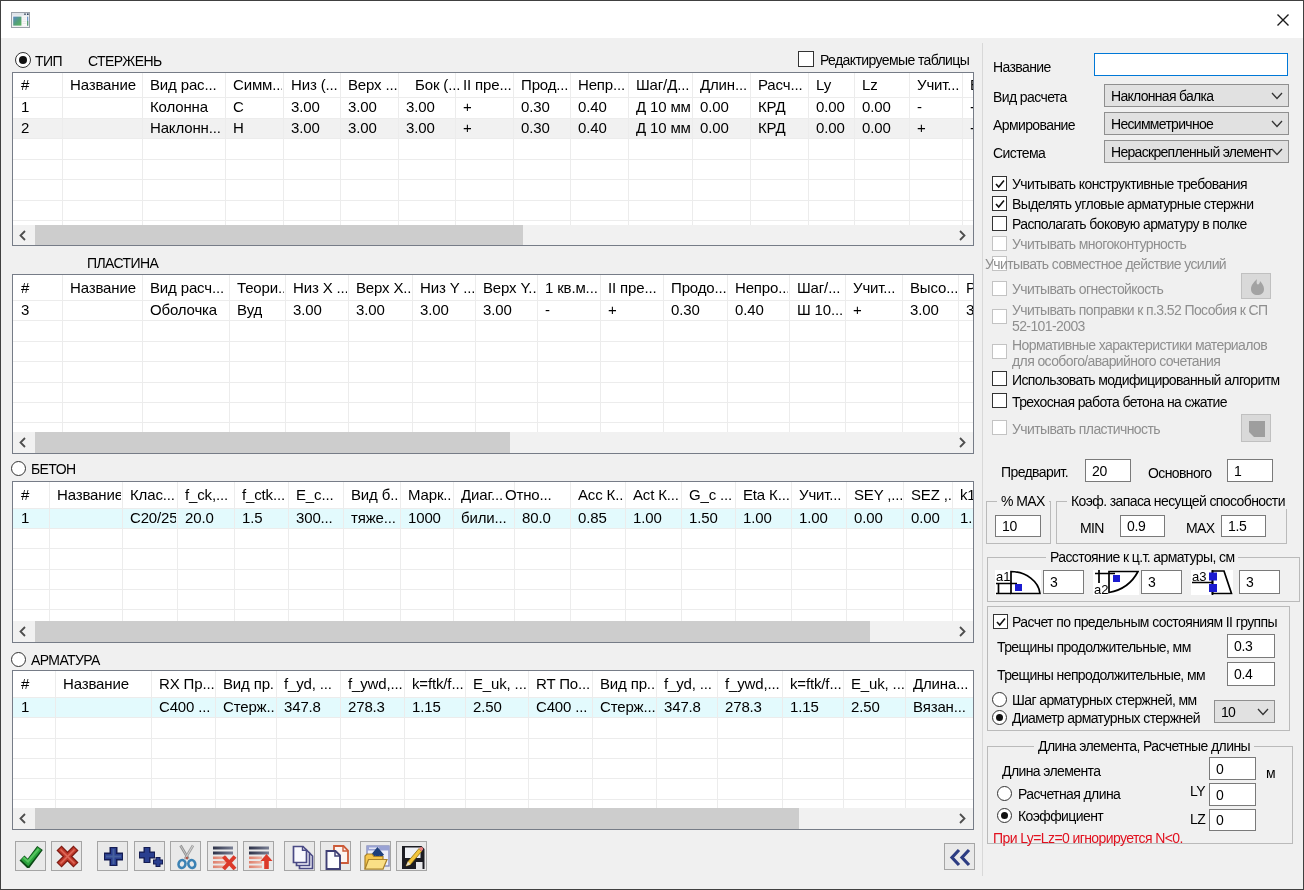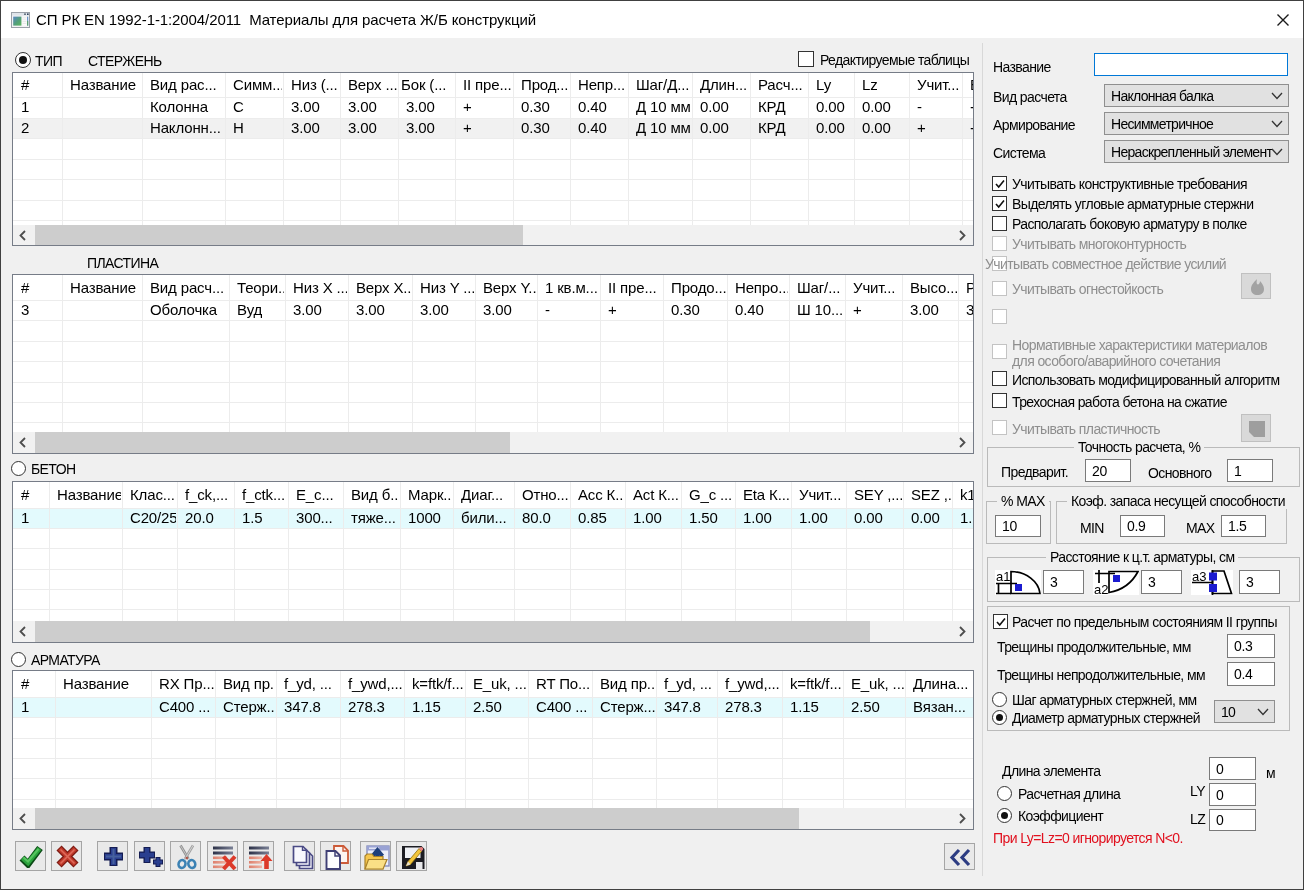--- a/index.html
+++ b/index.html
@@ -25,21 +25,20 @@
 .combo{position:absolute;background:#e1e1e1;border:1px solid #8f8f8f;font-size:14px;letter-spacing:-0.7px;color:#000;padding-left:6px;display:flex;align-items:center;white-space:pre}
 .grp{position:absolute;border:1px solid #bababa}
 .gtitle{position:absolute;top:-9px;background:#f0f0f0;font-size:14px;letter-spacing:-0.6px;color:#000;padding:0 4px;white-space:pre}
 .tbtn{position:absolute;width:31px;height:30px;background:#e9e9e9;border:1px solid #a5a5a5}
 .sqbtn{position:absolute;background:#d9d9d9;border:1px solid #c0c0c0}
 svg{position:absolute;left:0;top:0}
 
 </style></head><body>
 <div id="win">
 <div id="titlebar"></div>
-<div id="title">СП РК EN 1992-1-1:2004/2011  Материалы для расчета Ж/Б конструкций</div>
 <svg style="left:10px;top:11px" width="19" height="16" viewBox="0 0 19 16">
 <rect x="0.5" y="0.5" width="18" height="15" fill="#f2f3f4" stroke="#9aa0a8"></rect>
 <rect x="1" y="1" width="17" height="2.6" fill="#dfe4ea"></rect>
 <rect x="13" y="1.4" width="2" height="1.6" fill="#6b7685"></rect>
       <rect x="16" y="1.4" width="1.6" height="1.6" fill="#30415c"></rect>
 <defs>
         <linearGradient id="tg" x1="0" y1="0" x2="1" y2="1">
 <stop offset="0" stop-color="#5b86c6"></stop>
           <stop offset="0.55" stop-color="#52a077"></stop>
           <stop offset="1" stop-color="#5cb85c"></stop>
@@ -86,21 +85,21 @@
       <div class="hl" style="top:85.5px;width:960px"></div>
       <div class="hl" style="top:106.0px;width:960px"></div>
       <div class="hl" style="top:126.5px;width:960px"></div>
       <div class="hl" style="top:147.0px;width:960px"></div>
       <div class="hc" style="left:8px;top:0;width:40px;height:24px;line-height:24px">#</div>
       <div class="hc" style="left:57px;top:0;width:71px;height:24px;line-height:24px">Название</div>
       <div class="hc" style="left:137px;top:0;width:74px;height:24px;line-height:24px">Вид рас...</div>
       <div class="hc" style="left:220px;top:0;width:49px;height:24px;line-height:24px">Симм...</div>
       <div class="hc" style="left:278px;top:0;width:48px;height:24px;line-height:24px">Низ (...</div>
       <div class="hc" style="left:335px;top:0;width:49px;height:24px;line-height:24px">Верх ...</div>
-      <div class="hc" style="left:388px;top:0;width:48px;height:24px;line-height:24px">Бок (...</div>
+      <div class="hc" style="left:402px;top:0;width:48px;height:24px;line-height:24px">Бок (...</div>
       <div class="hc" style="left:450px;top:0;width:49px;height:24px;line-height:24px">II пре...</div>
       <div class="hc" style="left:508px;top:0;width:48px;height:24px;line-height:24px">Прод...</div>
       <div class="hc" style="left:565px;top:0;width:49px;height:24px;line-height:24px">Непр...</div>
       <div class="hc" style="left:623px;top:0;width:55px;height:24px;line-height:24px">Шаг/Д...</div>
       <div class="hc" style="left:687px;top:0;width:49px;height:24px;line-height:24px">Длин...</div>
       <div class="hc" style="left:745px;top:0;width:49px;height:24px;line-height:24px">Расч...</div>
       <div class="hc" style="left:803px;top:0;width:37px;height:24px;line-height:24px">Ly</div>
       <div class="hc" style="left:849px;top:0;width:46px;height:24px;line-height:24px">Lz</div>
       <div class="hc" style="left:904px;top:0;width:44px;height:24px;line-height:24px">Учит...</div>
       <div class="hc" style="left:957px;top:0;height:24px;line-height:24px">В</div>
@@ -240,21 +239,21 @@
       <div class="hl" style="top:127.00000000000001px;width:960px"></div>
       <div class="hc" style="left:8px;top:0;width:27px;height:26px;line-height:26px">#</div>
       <div class="hc" style="left:44px;top:0;width:64px;height:26px;line-height:26px">Название</div>
       <div class="hc" style="left:117px;top:0;width:46px;height:26px;line-height:26px">Клас...</div>
       <div class="hc" style="left:172px;top:0;width:48px;height:34px;line-height:26px">f_ck,...</div>
       <div class="hc" style="left:229px;top:0;width:45px;height:26px;line-height:26px">f_ctk...</div>
       <div class="hc" style="left:283px;top:0;width:46px;height:26px;line-height:26px">E_c...</div>
       <div class="hc" style="left:338px;top:0;width:48px;height:26px;line-height:26px">Вид б...</div>
       <div class="hc" style="left:395px;top:0;width:44px;height:26px;line-height:26px">Марк...</div>
       <div class="hc" style="left:448px;top:0;width:52px;height:26px;line-height:26px">Диаг...</div>
-      <div class="hc" style="left:509px;top:0;width:47px;height:44px;line-height:26px">Отно...</div>
+      <div class="hc" style="left:492px;top:0;width:47px;height:44px;line-height:26px">Отно...</div>
       <div class="hc" style="left:565px;top:0;width:46px;height:26px;line-height:26px">Асс К...</div>
       <div class="hc" style="left:620px;top:0;width:47px;height:26px;line-height:26px">Act К...</div>
       <div class="hc" style="left:676px;top:0;width:45px;height:26px;line-height:26px">G_c ...</div>
       <div class="hc" style="left:730px;top:0;width:47px;height:26px;line-height:26px">Eta К...</div>
       <div class="hc" style="left:786px;top:0;width:46px;height:26px;line-height:26px">Учит...</div>
       <div class="hc" style="left:841px;top:0;width:48px;height:26px;line-height:26px">SEY ,...</div>
       <div class="hc" style="left:898px;top:0;width:40px;height:26px;line-height:26px">SEZ ,...</div>
       <div class="hc" style="left:947px;top:0;height:26px;line-height:26px">k1</div>
       <div class="cc" style="left:8px;top:26px;width:27px;height:20.2px;line-height:20.2px">1</div>
       <div class="cc" style="left:117px;top:26px;width:46px;height:20.2px;line-height:20.2px">C20/25</div>
@@ -492,35 +491,33 @@
 <div class="cb dis" style="left:991px;top:255px"></div>
 <div class="glbl" style="left:984px;top:255px">Учитывать совместное действие усилий</div>
 <div class="cb dis" style="left:991px;top:280px"></div>
 <div class="glbl" style="left:1011px;top:280px">Учитывать огнестойкость</div>
 <div class="sqbtn" style="left:1240px;top:272px;width:30px;height:26px">
 <svg style="left:7px;top:4px" width="17" height="18" viewBox="0 0 17 18">
 <path d="M8 1 C5 4 2 7 2 11 C2 15 5 17 8.5 17 C12 17 15 15 15 11 C15 8 13 5 11 3 C11 6 9 7 8 6 C7.4 5 7.6 3 8 1 Z" fill="#a3a3a3"></path>
       </svg>
     </div>
 <div class="cb dis" style="left:991px;top:308px"></div>
+<div class="glbl" style="left:1011px;top:301px;width:292px;white-space:normal;line-height:16px">Учитывать поправки к п.3.52 Пособия к СП<br>52-101-2003</div>
 <div class="cb dis" style="left:991px;top:343px"></div>
 <div class="glbl" style="left:1011px;top:336px;width:300px;white-space:normal;line-height:16px">Нормативные характеристики материалов<br>для особого/аварийного сочетания</div>
 <div class="cb" style="left:991px;top:370px"></div>
 <div class="lbl" style="left:1011px;top:371px">Использовать модифицированный алгоритм</div>
 <div class="cb" style="left:991px;top:392px"></div>
 <div class="lbl" style="left:1011px;top:393px">Трехосная работа бетона на сжатие</div>
 <div class="cb dis" style="left:991px;top:419px"></div>
 <div class="glbl" style="left:1011px;top:420px">Учитывать пластичность</div>
 <div class="sqbtn" style="left:1240px;top:413px;width:30px;height:28px">
 <svg style="left:6px;top:5px" width="18" height="18" viewBox="0 0 18 18">
 <path d="M1 1 H17 V17 H6 L1 12 Z" fill="#9e9e9e"></path>
       </svg>
-    </div>
-<div class="grp" style="left:986px;top:446px;width:313px;height:40px">
-      <div class="gtitle" style="left:86px">Точность расчета, %</div>
     </div>
 <div class="lbl" style="left:1000px;top:463px">Предварит.</div>
 <div class="inp" style="left:1084px;top:458px;width:46px;height:23px">20</div>
 <div class="lbl" style="left:1147px;top:464px">Основного</div>
 <div class="inp" style="left:1226px;top:458px;width:46px;height:23px">1</div>
 <div class="grp" style="left:985px;top:500px;width:65px;height:43px">
       <div class="gtitle" style="left:10px">% MAX</div>
     </div>
 <div class="inp" style="left:994px;top:514px;width:46px;height:22px">10</div>
 <div class="grp" style="left:1055px;top:500px;width:231px;height:43px">
@@ -575,20 +572,23 @@
 <div class="inp" style="left:1226px;top:633px;width:48px;height:24px">0.3</div>
 <div class="lbl" style="left:996px;top:666px">Трещины непродолжительные, мм</div>
 <div class="inp" style="left:1226px;top:661px;width:48px;height:24px">0.4</div>
 <div class="radio" style="left:991px;top:691px"></div>
 <div class="lbl" style="left:1011px;top:691px">Шаг арматурных стержней, мм</div>
 <div class="radio sel" style="left:991px;top:709px"></div>
 <div class="lbl" style="left:1011px;top:709px">Диаметр арматурных стержней</div>
 <div class="combo" style="left:1213px;top:699px;width:61px;height:23px">10<svg style="left:42px;top:7px" width="12" height="8" viewBox="0 0 12 8">
         <path d="M1 1 L6 6.5 L11 1" stroke="#333" stroke-width="1.3" fill="none"></path>
       </svg></div>
+<div class="grp" style="left:986px;top:745px;width:306px;height:98px">
+      <div class="gtitle" style="left:46px">Длина элемента, Расчетные длины</div>
+    </div>
 <div class="lbl" style="left:1001px;top:762px">Длина элемента</div>
 <div class="inp" style="left:1208px;top:756px;width:47px;height:23px">0</div>
 <div class="lbl" style="left:1265px;top:764px">м</div>
 <div class="radio" style="left:996px;top:785px"></div>
 <div class="lbl" style="left:1017px;top:785px">Расчетная длина</div>
 <div class="lbl" style="left:1189px;top:782px">LY</div>
 <div class="inp" style="left:1208px;top:782px;width:47px;height:23px">0</div>
 <div class="radio sel" style="left:996px;top:807px"></div>
 <div class="lbl" style="left:1017px;top:807px">Коэффициент</div>
 <div class="lbl" style="left:1189px;top:810px">LZ</div>

